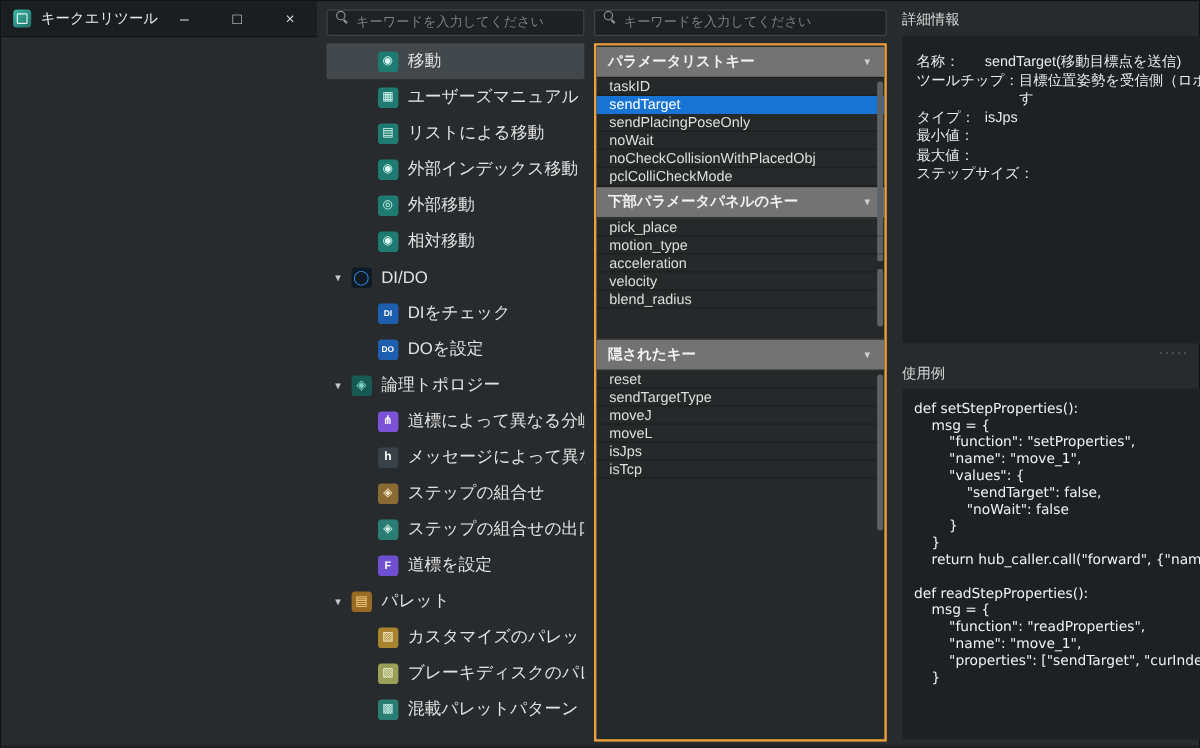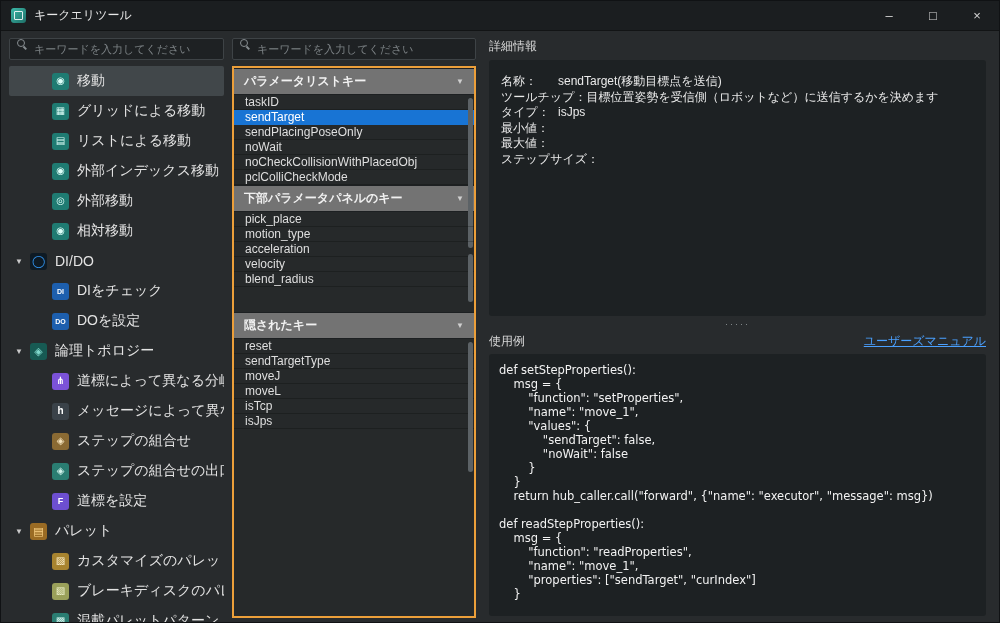--- a/index.html
+++ b/index.html
@@ -1,21 +1,21 @@
 <!DOCTYPE html>
 <html><head>
 <meta charset="utf-8">
 <style>
   * { margin:0; padding:0; box-sizing:border-box; }
   html,body { width:1000px; height:623px; overflow:hidden; }
   body {
     font-family:"Liberation Sans","DejaVu Sans",sans-serif;
     background:#282b2d; color:#e4e4e4; font-size:12px;
   }
-  .window { width:1000px; height:623px; border:1px solid #101214; display:flex; flex-direction:column; background:#282b2d; }
+  .window { width:1000px; height:623px; border:1px solid #101214; display:flex; background:#282b2d; }
 
   
   .titlebar { height:30px; flex:none; background:#1b1e20; display:flex; align-items:center; padding-left:10px; border-bottom:1px solid #121415; }
   .app-icon { width:15px; height:15px; border-radius:3px; background:linear-gradient(135deg,#3cb9a9,#1e6f67); position:relative; flex:none; }
   .app-icon::after { content:""; position:absolute; left:3px; top:3px; width:7px; height:7px; border:1.5px solid rgba(255,255,255,.85); border-radius:1px; }
   .titlebar .title { margin-left:8px; font-size:12px; color:#e8e8e8; }
   .win-controls { margin-left:auto; display:flex; height:100%; }
   .win-btn { width:44px; height:100%; display:flex; align-items:center; justify-content:center; color:#d4d4d4; font-size:13px; cursor:pointer; }
 
   
@@ -90,21 +90,21 @@
       <div class="tree">
 
       <div class="tree-row child selected">
             <span class="tri"></span>
             <span class="icon" style="background: rgb(31, 123, 114); color: rgb(221, 254, 248); font-size: 10px;">◉</span>
             <span class="label">移動</span>
           </div>
           <div class="tree-row child">
             <span class="tri"></span>
             <span class="icon" style="background: rgb(31, 123, 114); color: rgb(221, 254, 248); font-size: 10px;">▦</span>
-            <span class="label">グリッドによる移動</span>
+            <span class="label">ユーザーズマニュアル</span>
           </div>
           <div class="tree-row child">
             <span class="tri"></span>
             <span class="icon" style="background: rgb(31, 123, 114); color: rgb(221, 254, 248); font-size: 10px;">▤</span>
             <span class="label">リストによる移動</span>
           </div>
           <div class="tree-row child">
             <span class="tri"></span>
             <span class="icon" style="background: rgb(31, 123, 114); color: rgb(221, 254, 248); font-size: 10px;">◉</span>
             <span class="label">外部インデックス移動</span>
@@ -260,24 +260,24 @@
             <div class="key-row">
               <span>sendTargetType</span>
             </div>
             <div class="key-row">
               <span>moveJ</span>
             </div>
             <div class="key-row">
               <span>moveL</span>
             </div>
             <div class="key-row">
+              <span>isJps</span>
+            </div>
+            <div class="key-row">
               <span>isTcp</span>
-            </div>
-            <div class="key-row">
-              <span>isJps</span>
             </div>
           </div>
 
       </div>
     </div>
 
     <div class="right">
       <div class="panel-title">詳細情報</div>
 
       <div class="detail-box">

